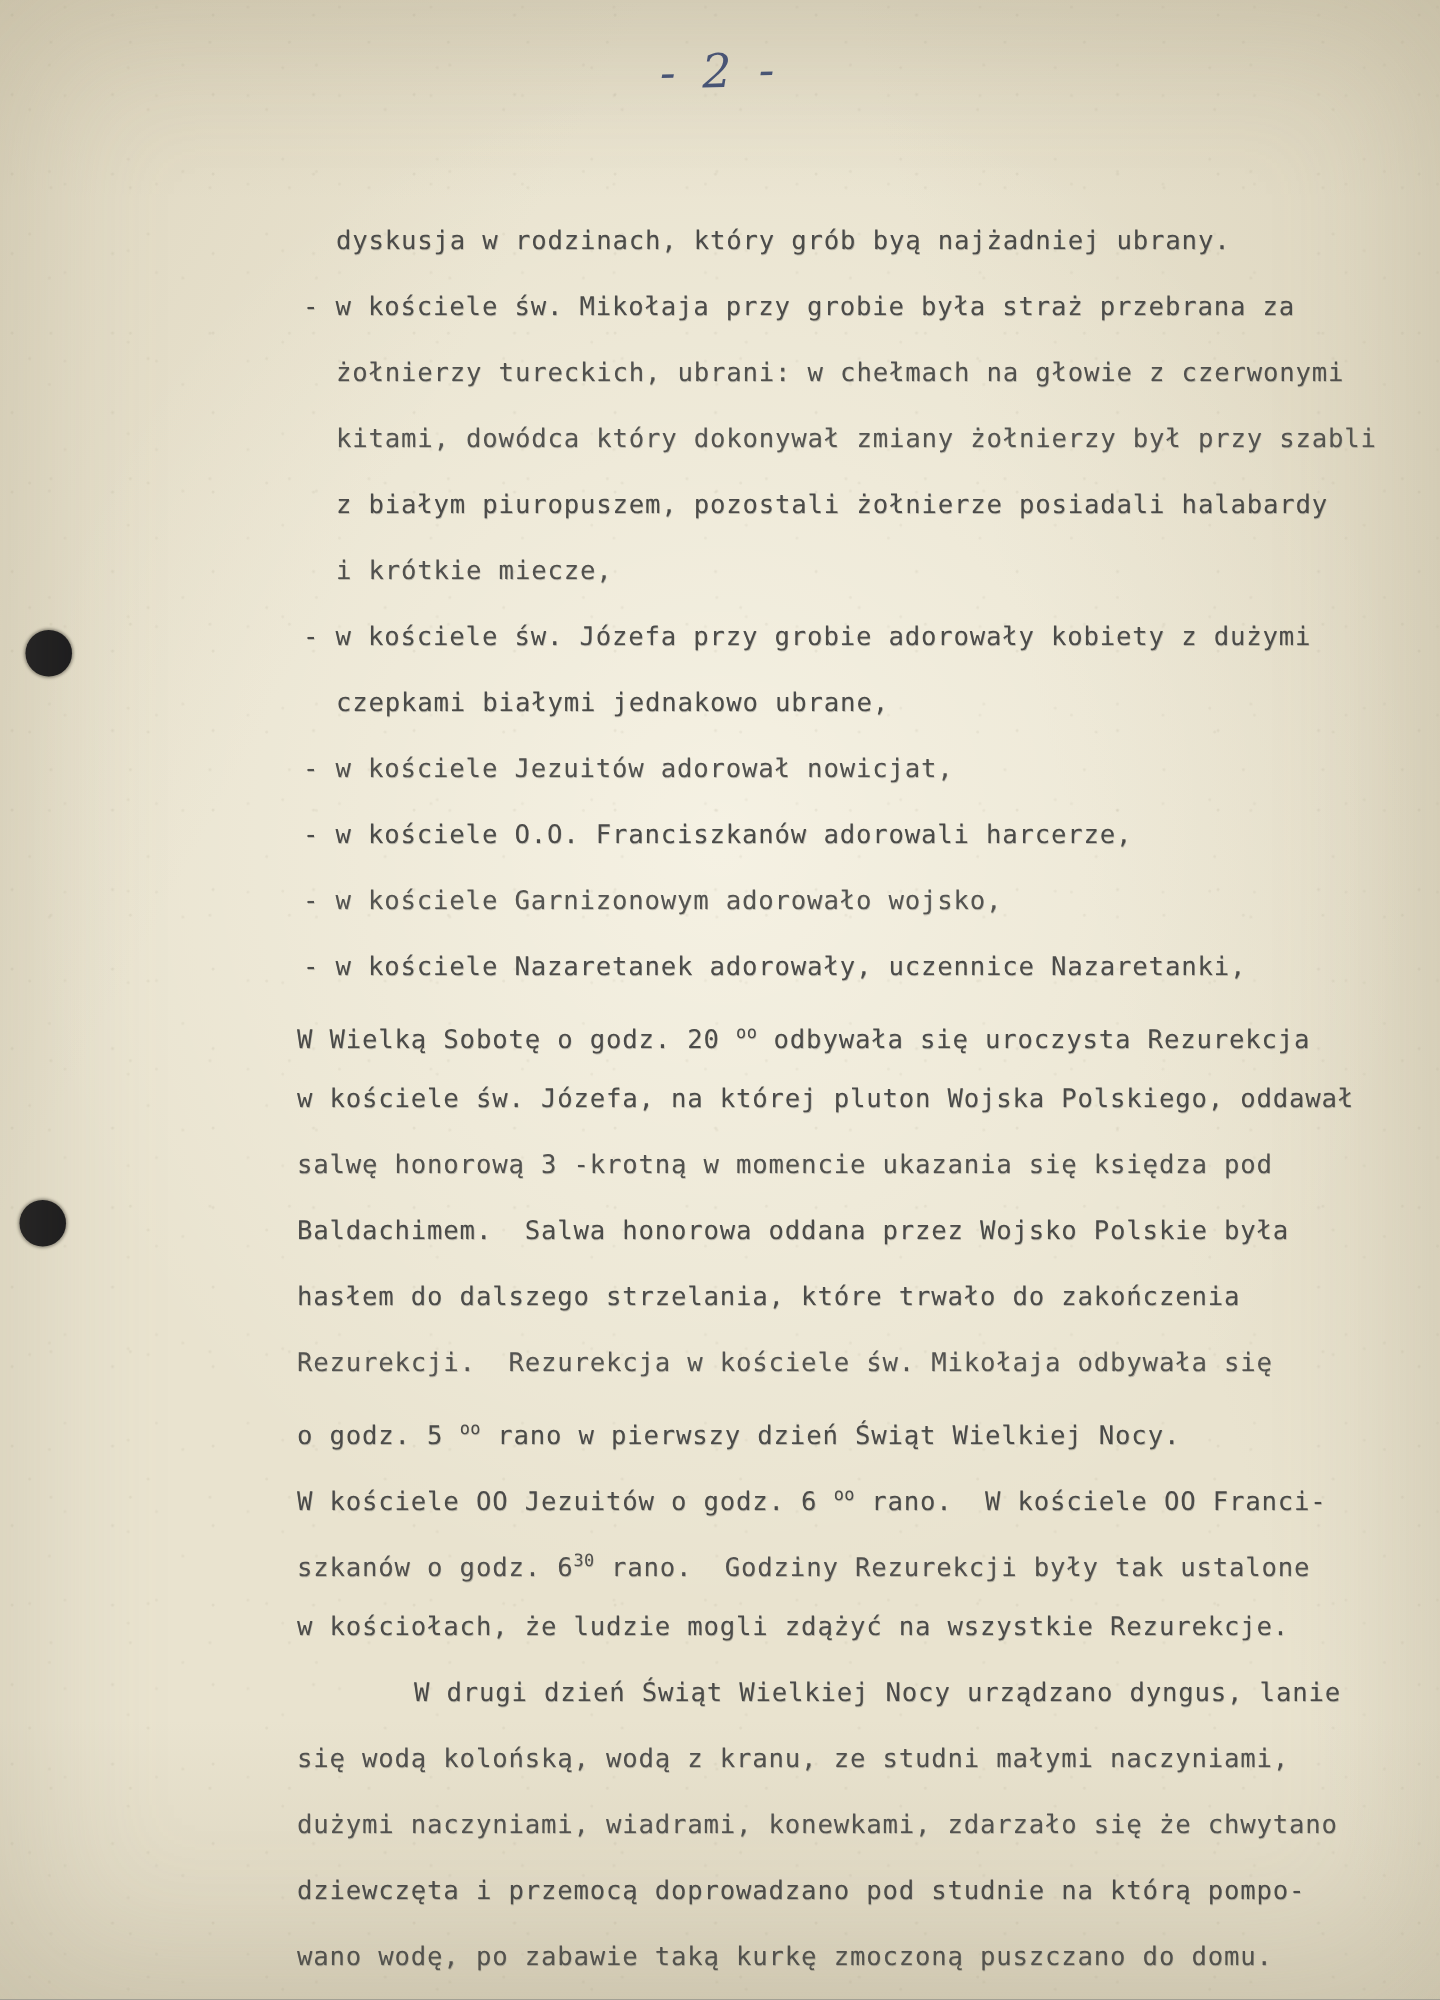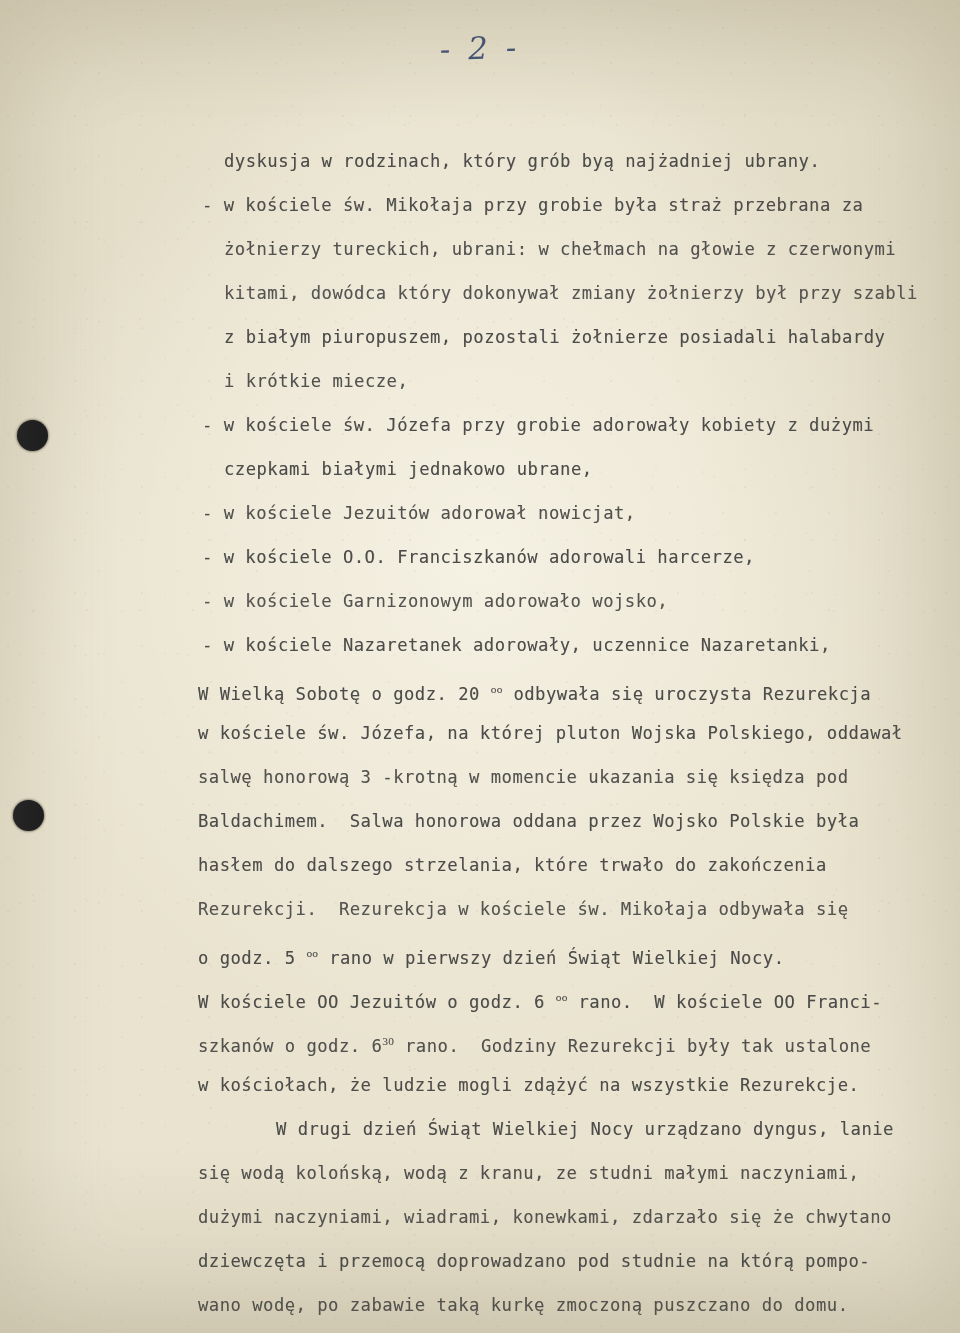--- a/index.html
+++ b/index.html
@@ -91,21 +91,20 @@
 
   
   .tl:nth-child(3n)   { opacity: 0.96; }
   .tl:nth-child(5n+2) { opacity: 0.99; }
   .tl:nth-child(7n+4) { opacity: 0.94; }
 
   sup {
     font-size: 0.66em;
     vertical-align: super;
     letter-spacing: 0.3px;
-    font-family: Liberation Serif, serif;
   }
 
   
   .vignette {
     position: absolute;
     inset: 0;
     pointer-events: none;
     box-shadow: inset 0 0 90px 22px rgba(150,140,112,0.22);
   }
 </style>

